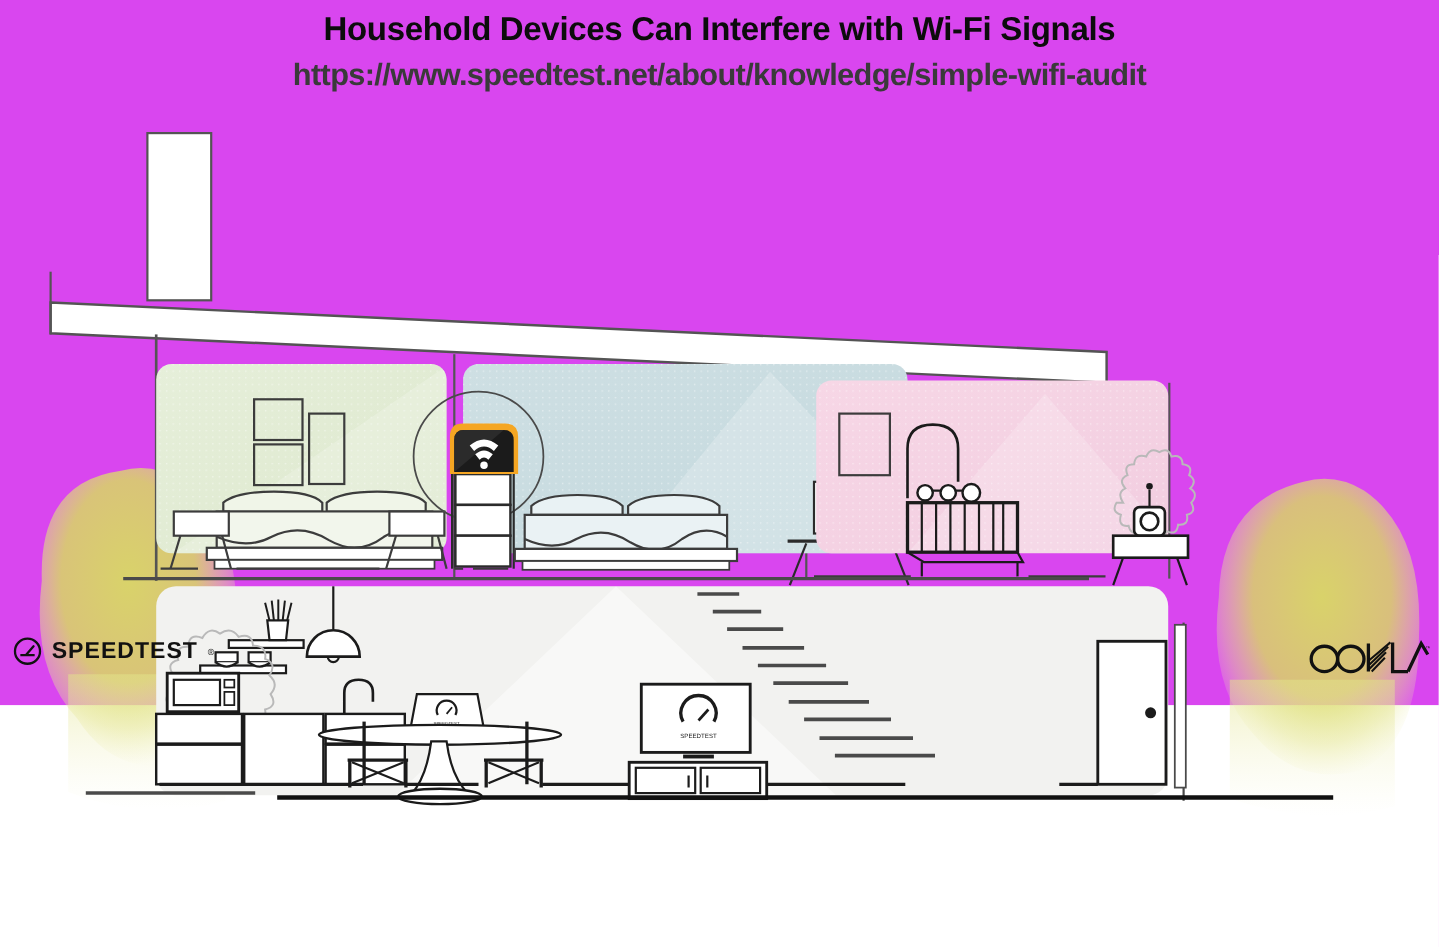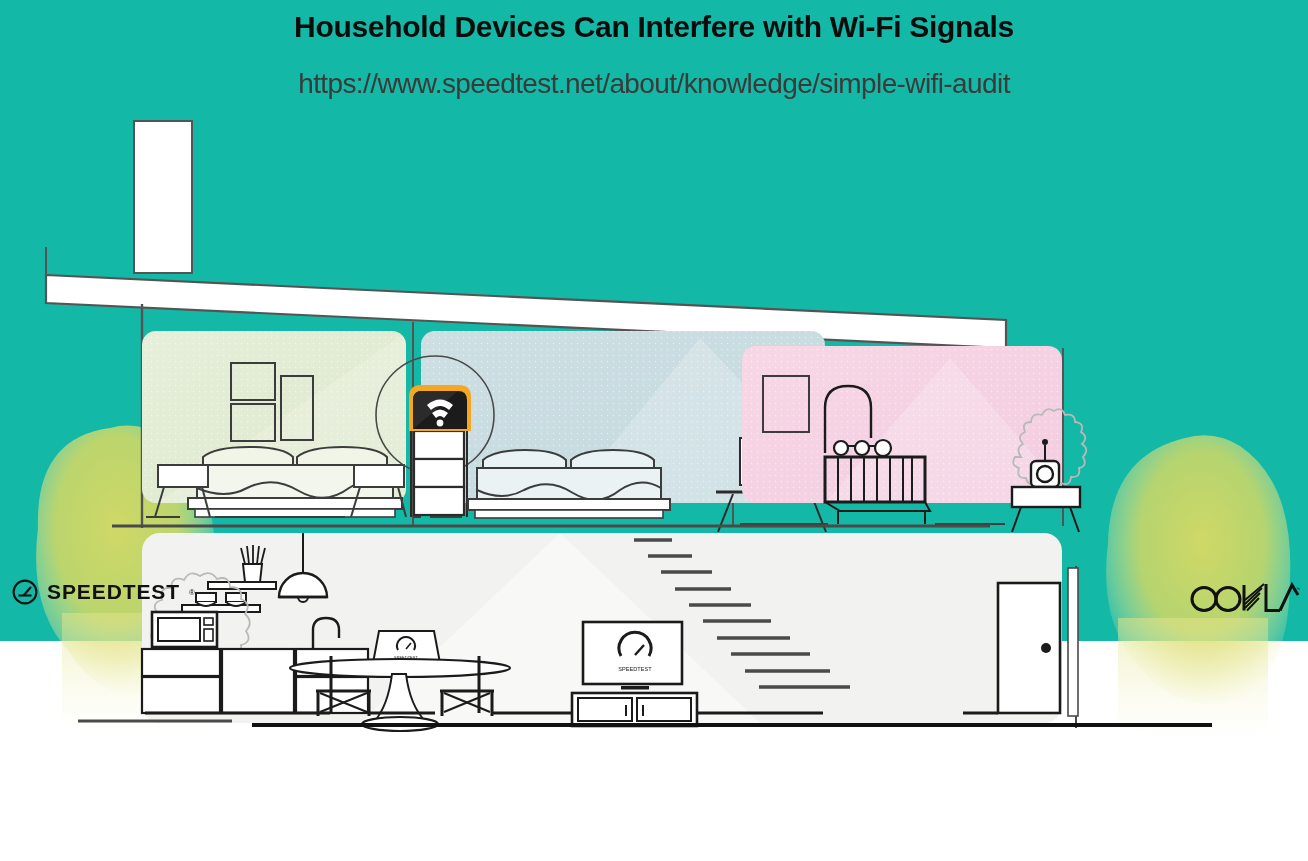--- a/index.html
+++ b/index.html
@@ -4,32 +4,32 @@
 <title>Household Devices Can Interfere with Wi-Fi Signals</title>
 <style>
   html,body{margin:0;padding:0;background:#ffffff;}
   body{
     width:1308px;height:861px;
     font-family:"Liberation Sans", sans-serif;
     color:#111;
     overflow:hidden;
     position:relative;
   }
-  #stage{position:relative;width:1308px;height:641px;background:#14b8a6;}
+  #stage{position:relative;width:1308px;height:641px;background:#d946ef;}
 
   
   .header{position:absolute;left:0;top:0;width:1308px;text-align:center;}
   .title{
     font-size:30px;font-weight:bold;color:#0c0c0c;
     letter-spacing:-0.3px;margin-top:10px;line-height:1.15;
     font-family:"Liberation Sans", sans-serif;
   }
   .subtitle{
-    font-size:28px;font-weight:normal;color:#3a3a3a;
-    margin-top:24px;line-height:1.1;letter-spacing:-0.6px;
+    font-size:28px;font-weight:bold;color:#3a3a3a;
+    margin-top:8px;line-height:1.1;letter-spacing:-0.6px;
   }
 
   
   .footer{position:absolute;left:0;bottom:22px;width:1308px;height:40px;}
   .brand-left{position:absolute;left:12px;top:0;display:flex;align-items:center;gap:9px;}
   .brand-left .word{font-size:21px;font-weight:bold;letter-spacing:0.9px;color:#111;}
   .brand-left .tm{font-size:8px;vertical-align:super;color:#111;}
   .brand-right{position:absolute;right:8px;top:2px;}
 
   

